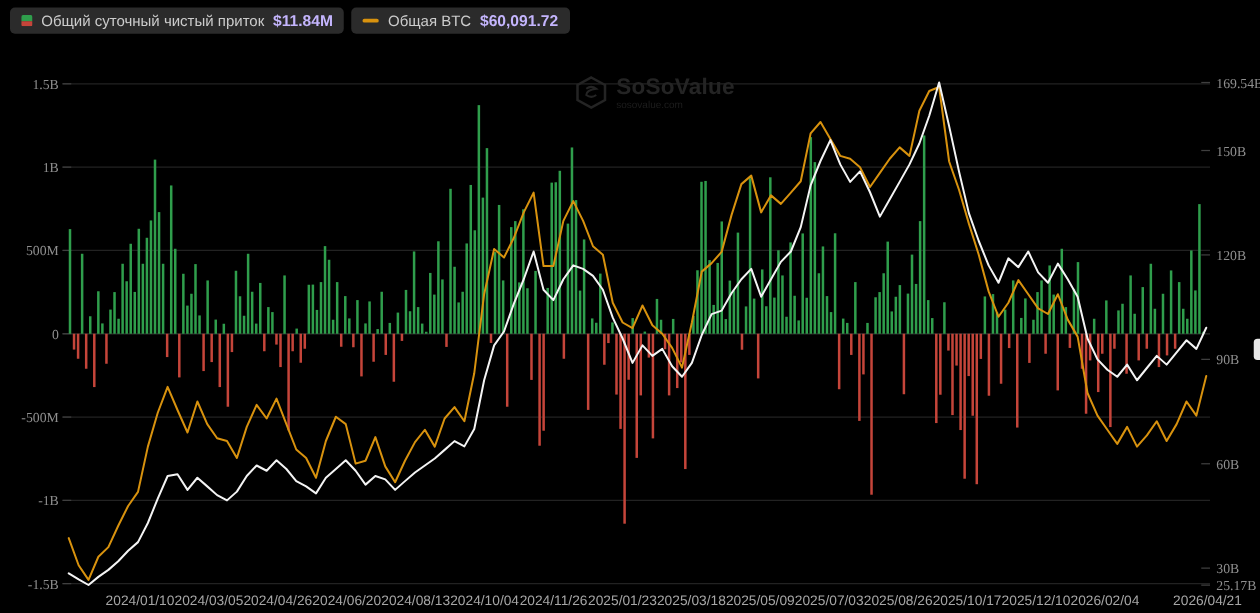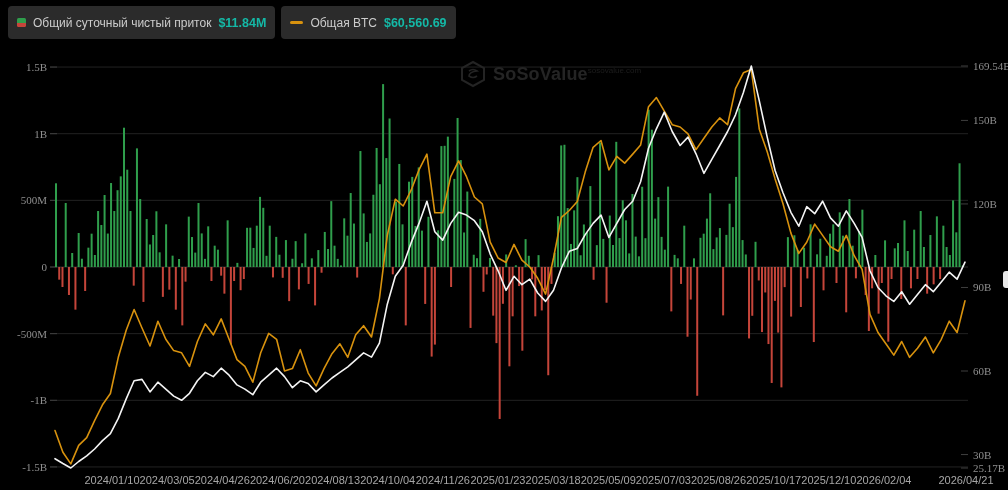--- a/index.html
+++ b/index.html
@@ -1,31 +1,31 @@
 <!DOCTYPE html>
 <html style="--bg: #000000; --green: #2f9e4c; --red: #c5453a; --white: #f4f4f4; --orange: #d8920e; --chipbg: #2b2b2b; --chiplabel: #cccccc; --ylab: #8f8f8f; --xlab: #a6a6a6;"><head>
 <meta charset="utf-8">
 <style>
   html,body{margin:0;padding:0;background:#000;}
   body{width:1008px;height:490px;overflow:hidden;font-family:"Liberation Sans",sans-serif;}
   .stage{position:relative;width:1008px;height:490px;background:var(--bg,#000);}
   #chart-svg{position:absolute;left:0;top:0;z-index:1;}
   .legend{position:absolute;left:8px;top:6px;display:flex;gap:6px;z-index:3;}
   .chip{display:flex;align-items:center;gap:7px;background:var(--chipbg,#2b2b2b);border-radius:4px;
-        padding:0 9px;height:33px;font-size:12px;color:var(--chiplabel,#ccc);white-space:nowrap;}
-  .chip b{color:#14b8a6;font-weight:700;font-size:12.5px;text-align:right;}
+        padding:0 9px;height:21px;font-size:12px;color:var(--chiplabel,#ccc);white-space:nowrap;}
+  .chip b{color:#c4b5fd;font-weight:700;font-size:12.5px;text-align:right;}
   .ic-split{width:9px;height:9px;border-radius:1.5px;overflow:hidden;display:flex;flex-direction:column;flex:0 0 auto;}
   .ic-split i{display:block;height:50%;}
   .ic-split .t{background:var(--green,#2f9e4c);}
   .ic-split .b{background:var(--red,#c5453a);}
   .ic-dash{width:13px;height:3px;border-radius:2px;flex:0 0 auto;}
   .ic-dash.white{background:var(--white,#f4f4f4);}
   .ic-dash.orange{background:var(--orange,#d8920e);}
   .watermark{position:absolute;left:460px;top:60px;display:flex;align-items:center;gap:7px;z-index:2;}
-  .wm-text{display:flex;flex-direction:row;line-height:1;}
+  .wm-text{display:flex;flex-direction:column;line-height:1;}
   .wm-name{font-size:18px;font-weight:700;color:#242424;letter-spacing:.2px;}
   .wm-domain{font-size:8px;color:#1d1d1d;margin-top:2px;}
   .edge-marker{position:absolute;right:0;top:271px;width:5px;height:17px;background:#e9e9e9;
                border-radius:3px 0 0 3px;z-index:3;}
   .ylab{font-family:"Liberation Serif",serif;font-size:11px;fill:var(--ylab,#8f8f8f);}
   .xlab{font-family:"Liberation Sans",sans-serif;font-size:11px;fill:var(--xlab,#a6a6a6);}
 </style>
 </head>
 <body>
 
@@ -36,21 +36,21 @@
       <span class="ic-split">
           <i class="t"></i>
           <i class="b"></i>
         </span>
       <span>Общий суточный чистый приток</span>
       <b>$11.84M</b>
     </div>
     <div class="chip">
       <span class="ic-dash orange"></span>
       <span>Общая BTC</span>
-      <b>$60,560.69</b>
+      <b>$60,091.72</b>
     </div>
   </div>
 
   <div class="watermark">
     <svg width="26" height="28" viewBox="0 0 26 28">
       <path d="M13 2 L24 8 L24 20 L13 26 L2 20 L2 8 Z" fill="none" stroke="#242424" stroke-width="2"></path>
       <path d="M9 11 q4 -3 8 0 q-8 1 -8 5 q4 3 8 0" fill="none" stroke="#242424" stroke-width="1.6"></path>
     </svg>
     <div class="wm-text">
       <span class="wm-name">SoSoValue</span>

